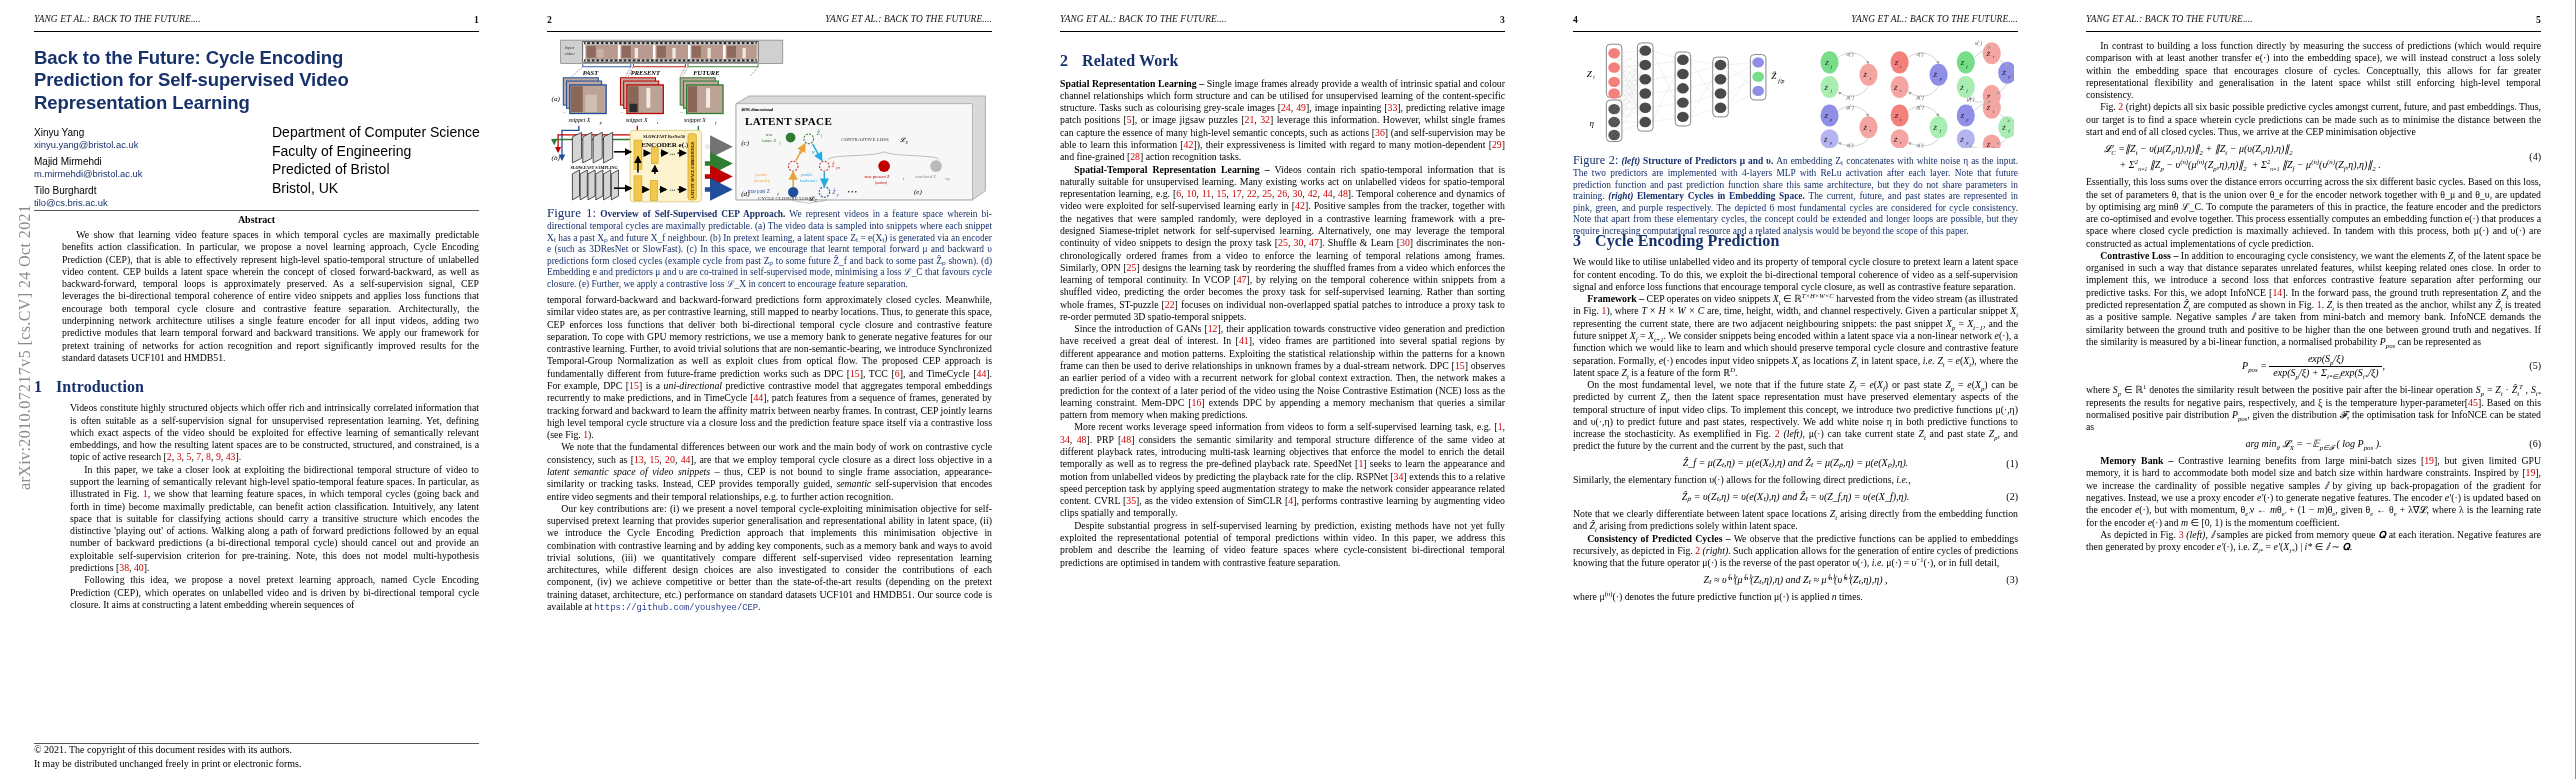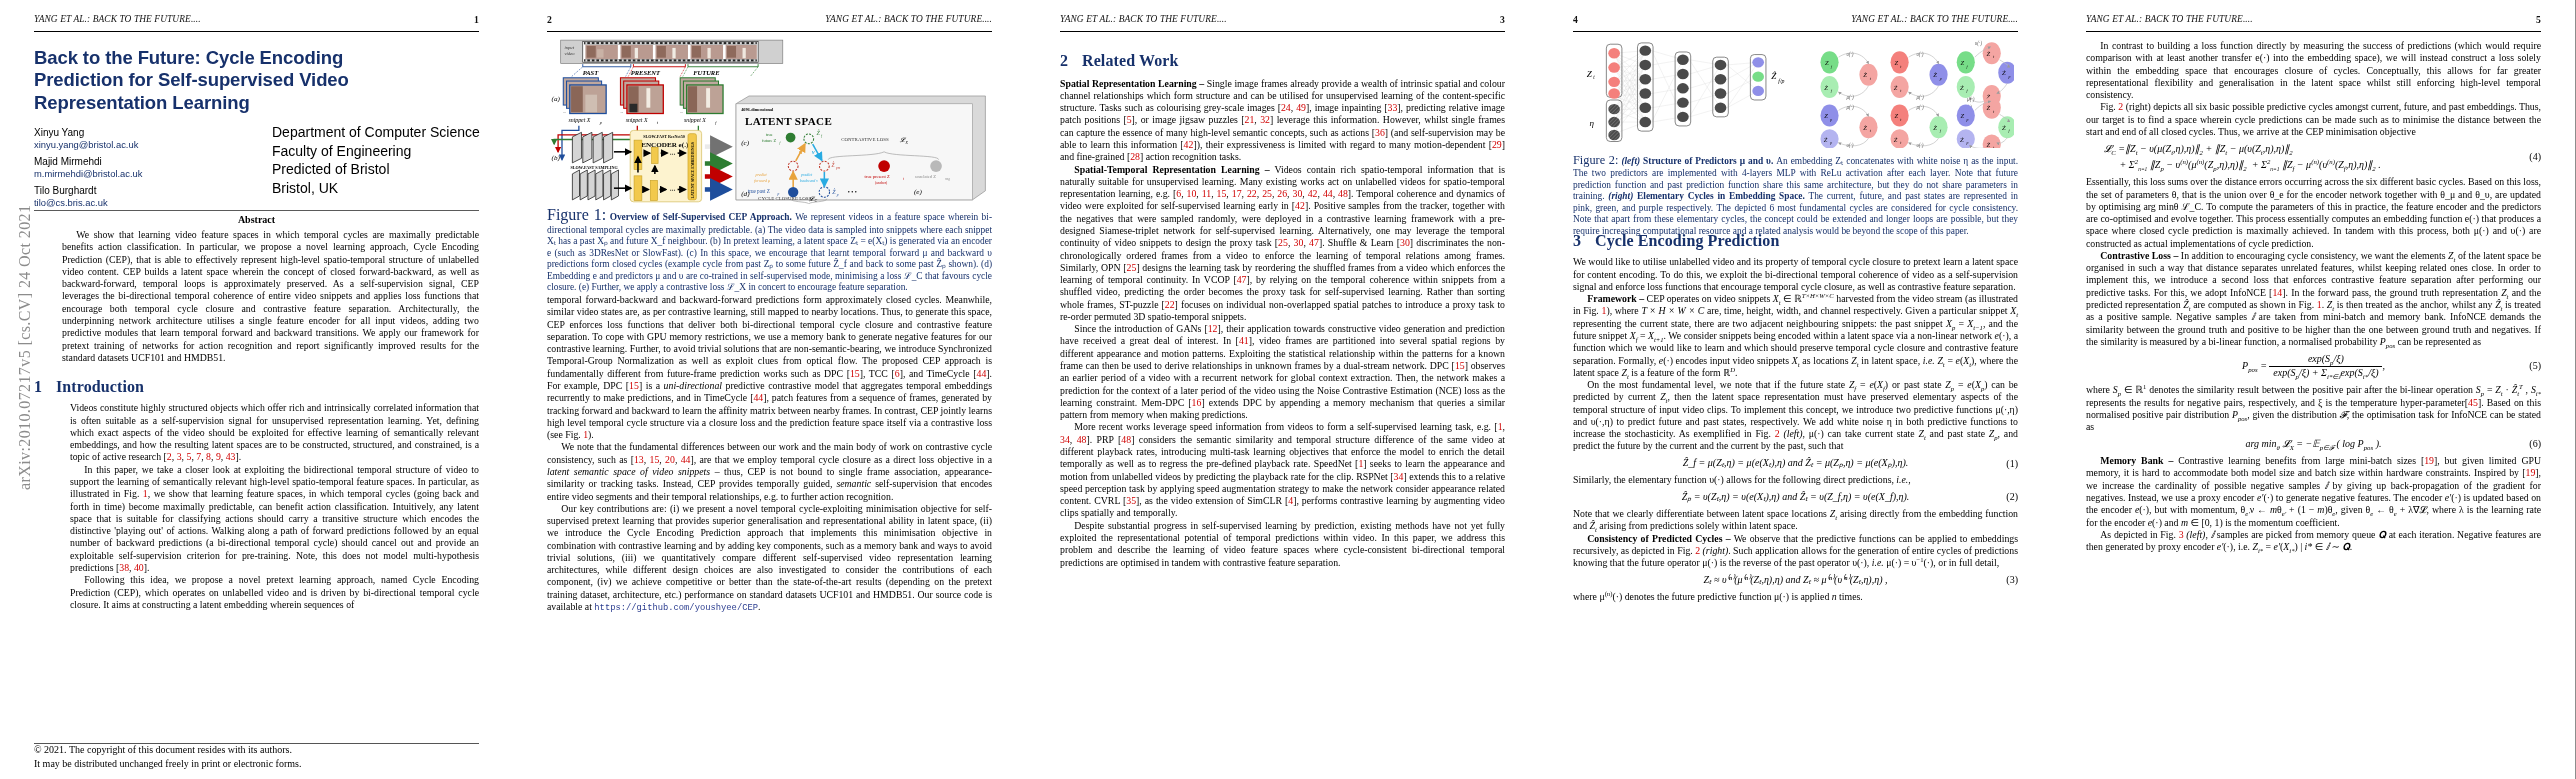--- a/index.html
+++ b/index.html
@@ -134,21 +134,21 @@
 
   
   .fig1 {
     position: absolute; left: 36px; top: 36px; width: 439px; height: 168px;
   }
   .fig1cap {
     position: absolute; left: 34px; right: 34px; top: 205px;
     font-size: 9.4px; line-height: 1.23; text-align: justify;
     color: #17316b;
   }
-  .fig1cap .figlbl { font-family: "Liberation Serif", serif; font-size: 16px; }
+  .fig1cap .figlbl { font-family: "Liberation Serif", serif; font-size: 13px; }
   .p2body { position: absolute; left: 34px; right: 34px; top: 294px; bottom: 5.2px;
             font-size: 9.8px; line-height: 1.255; text-align: justify; }
 
   
   .fig2 { position: absolute; left: 36px; top: 39px; width: 439px; height: 109px; }
   .fig2cap {
     position: absolute; left: 34px; right: 34px; top: 153px;
     font-size: 9.4px; line-height: 1.23; text-align: justify; color: #17316b;
   }
   .fig2cap .figlbl { font-size: 12.3px; }

